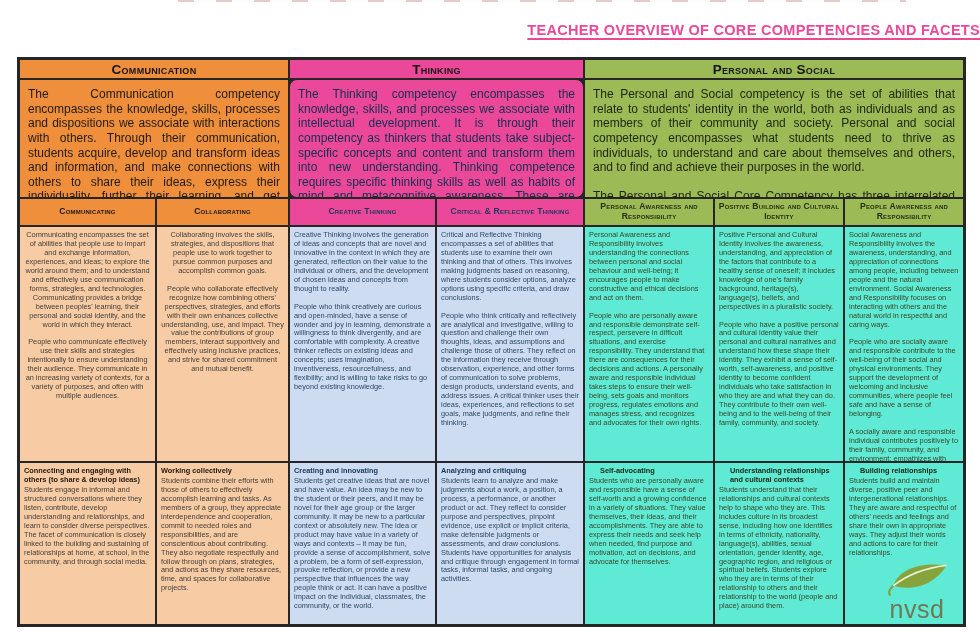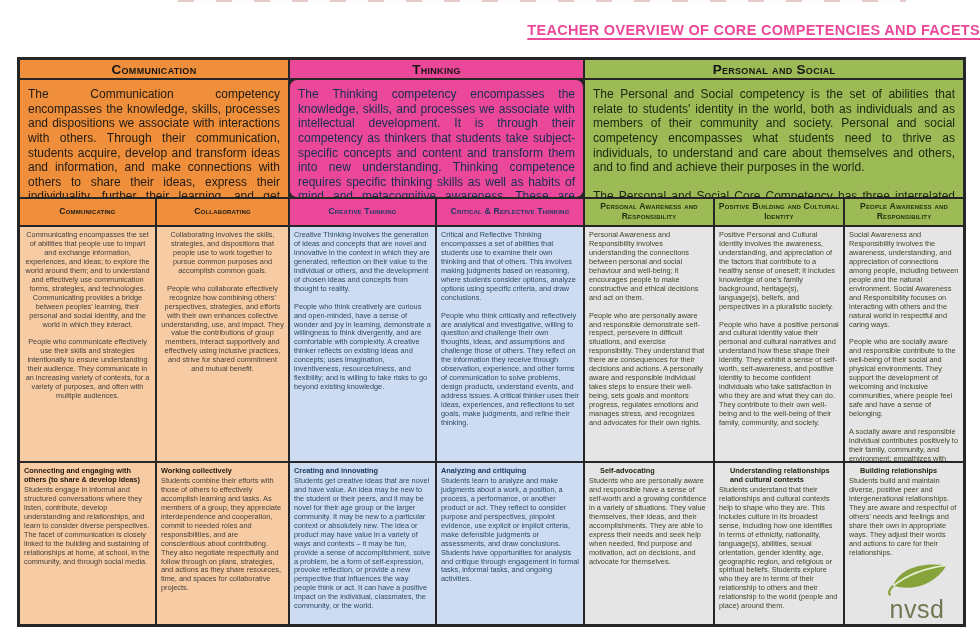--- a/index.html
+++ b/index.html
@@ -11,21 +11,21 @@
     font-size:14.5px;font-weight:bold;letter-spacing:.3px;color:#ec4899;
     text-decoration:underline;text-underline-offset:3px;text-decoration-thickness:1.5px;}
   .tbl{position:absolute;left:17px;top:57px;display:grid;
     grid-template-columns:137px 133px 147px 148px 130px 130px 120px;
     grid-template-rows:20px 119px 28px 236px 163px;
     border:2px solid #262626;background:#262626;}
   .cell{border:1px solid #262626;box-sizing:border-box;overflow:hidden;}
   
   .com-dark{background:#EF8F3B;} .com-light{background:#F7CBA4;}
   .th-dark {background:#ec4899;} .th-light {background:#CDDCF0;}
-  .ps-dark {background:#9CBA55;} .ps-light {background:#e5e5e5;}
+  .ps-dark {background:#9CBA55;} .ps-light {background:#5eead4;}
   
   .hdr{display:flex;align-items:center;justify-content:center;
     font-variant:small-caps;font-weight:bold;font-size:13.5px;color:#151515;letter-spacing:.3px;}
   
   .desc{padding:7px 8px;font-size:12px;line-height:1.22;text-align:justify;white-space:pre-line;}
   .desc.com{color:#1f1a14;} .desc.th{color:#132f52;border-radius:8px;} .desc.ps{color:#1d2410;}
   
   .subhdr{display:flex;align-items:center;justify-content:center;text-align:center;
     font-variant:small-caps;font-weight:bold;font-size:8.6px;line-height:1.15;padding:1px 3px;letter-spacing:.2px;}
   .subhdr.com{color:#181818;} .subhdr.th{color:#1F3864;} .subhdr.ps{color:#25300f;}

